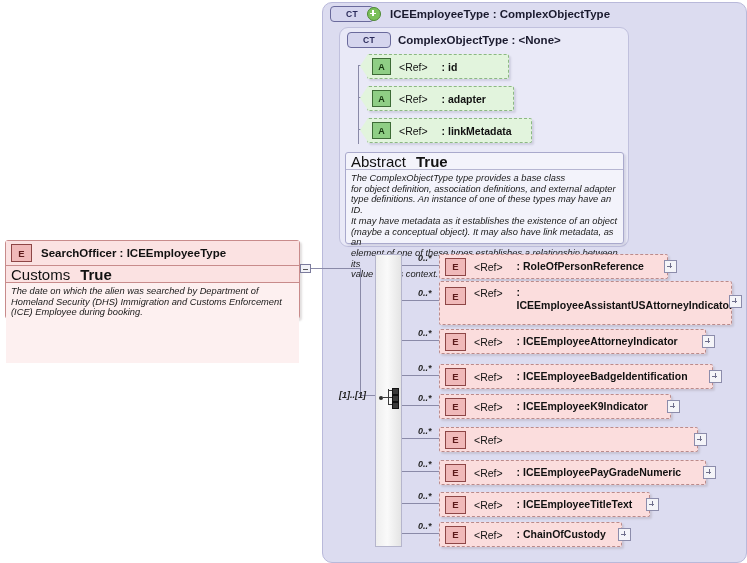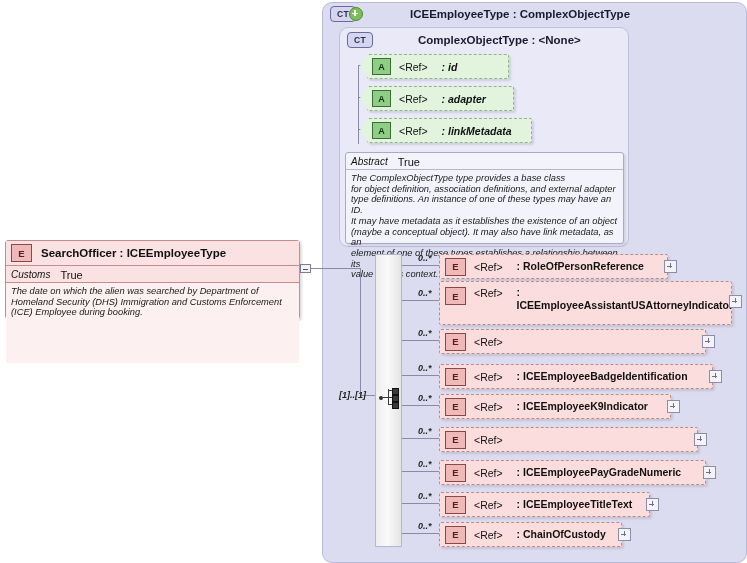--- a/index.html
+++ b/index.html
@@ -19,25 +19,25 @@
   #inner-container{
     left:339px;top:27px;width:290px;height:220px;
     background:#e9e9f7;border:1px solid #c0c0dd;
     border-radius:9px;
   }
 
   
   .type-header{display:flex;align-items:center;gap:7px;}
   #outer-header{left:330px;top:5px;height:18px;}
   #inner-header{left:347px;top:31px;height:18px;}
-  .type-title{font-size:11.5px;font-weight:bold;color:#1a1a2e;white-space:nowrap;margin-left:38px;}
+  .type-title{font-size:11.5px;font-weight:bold;color:#1a1a2e;white-space:nowrap;}
 
   .ct-badge{
     position:relative;display:inline-flex;align-items:center;justify-content:center;
-    min-width:22px;height:14px;padding:0 1px;
+    min-width:22px;height:14px;padding:0 10px;
     background:#d5d5ee;border:1px solid #6a6a9c;border-radius:4px;
     font-size:8.5px;font-weight:bold;color:#2a2a5a;letter-spacing:.3px;
   }
   .ct-plus{
     position:absolute;right:-8px;top:0px;width:12px;height:12px;border-radius:50%;
     background:#7bbf5a;border:1px solid #4d8a32;
   }
   .ct-plus:before,.ct-plus:after{
     content:"";position:absolute;background:#ffffff;
   }
@@ -66,34 +66,34 @@
     z-index:-1;
   }
   .a-badge{
     width:17px;height:15px;margin-left:4px;flex:none;
     background:#8fce85;border:1px solid #3d6b36;
     display:flex;align-items:center;justify-content:center;
     font-size:9px;font-weight:bold;color:#15340f;
   }
   .row-ref{margin-left:8px;font-size:10.5px;color:#111;white-space:nowrap;}
   .row-name{margin-left:14px;font-size:10.5px;font-weight:bold;color:#111;white-space:nowrap;}
-  .attr-row .row-name{font-weight:bold;font-style:italic;}
+  .attr-row .row-name{font-weight:bold;}
 
   
   #annotation-box{
     left:345px;top:152px;width:279px;height:92px;
     background:#f3f3fb;border:1px solid #a9a9cc;border-radius:3px;
     box-shadow:2px 2px 2px rgba(80,80,110,.14);
   }
   .prop-row{
     display:flex;align-items:center;gap:10px;height:15px;
     padding:1px 5px 0 5px;border-bottom:1px solid #b6b6d2;
   }
-  .prop-key{font-style:italic;font-size:10px;color:#111;}
-  .prop-val{font-size:11px;font-weight:normal;color:#111;}
+  .prop-key{font-size:15px;color:#111;}
+  .prop-val{font-size:15px;font-weight:bold;color:#111;}
   .doc-text{
     padding:3px 5px 0 5px;font-style:italic;font-size:9.3px;
     line-height:10.7px;color:#1a1a1a;white-space:pre-line;
   }
 
   
   #root-element-box{
     left:5px;top:240px;width:295px;height:79px;
     background:#fbe2e2;border:1px solid #c88b8b;border-radius:3px;
     box-shadow:2px 2px 2px rgba(90,70,70,.18);
@@ -278,20 +278,21 @@
 </div>
 <div class="plusbox" style="left:729px;top:295px;"></div>
 
 <div class="abs occ" style="left:418px;top:328px;">0..*</div>
 <div class="abs conn" style="left:402px;top:340px;width:37px;height:1px;"></div>
 <div class="elem-row" style="left:439px;top:329px;width:265px;height:23px;">
   <span class="e-badge">
       <span>E</span>
     </span>
   <span class="row-ref">&lt;Ref&gt;</span>
+  <span class="elem-name">: ICEEmployeeAttorneyIndicator</span>
 </div>
 <div class="plusbox" style="left:702px;top:335px;"></div>
 
 <div class="abs occ" style="left:418px;top:363px;">0..*</div>
 <div class="abs conn" style="left:402px;top:375px;width:37px;height:1px;"></div>
 <div class="elem-row" style="left:439px;top:364px;width:272px;height:23px;">
   <span class="e-badge">
       <span>E</span>
     </span>
   <span class="row-ref">&lt;Ref&gt;</span>

